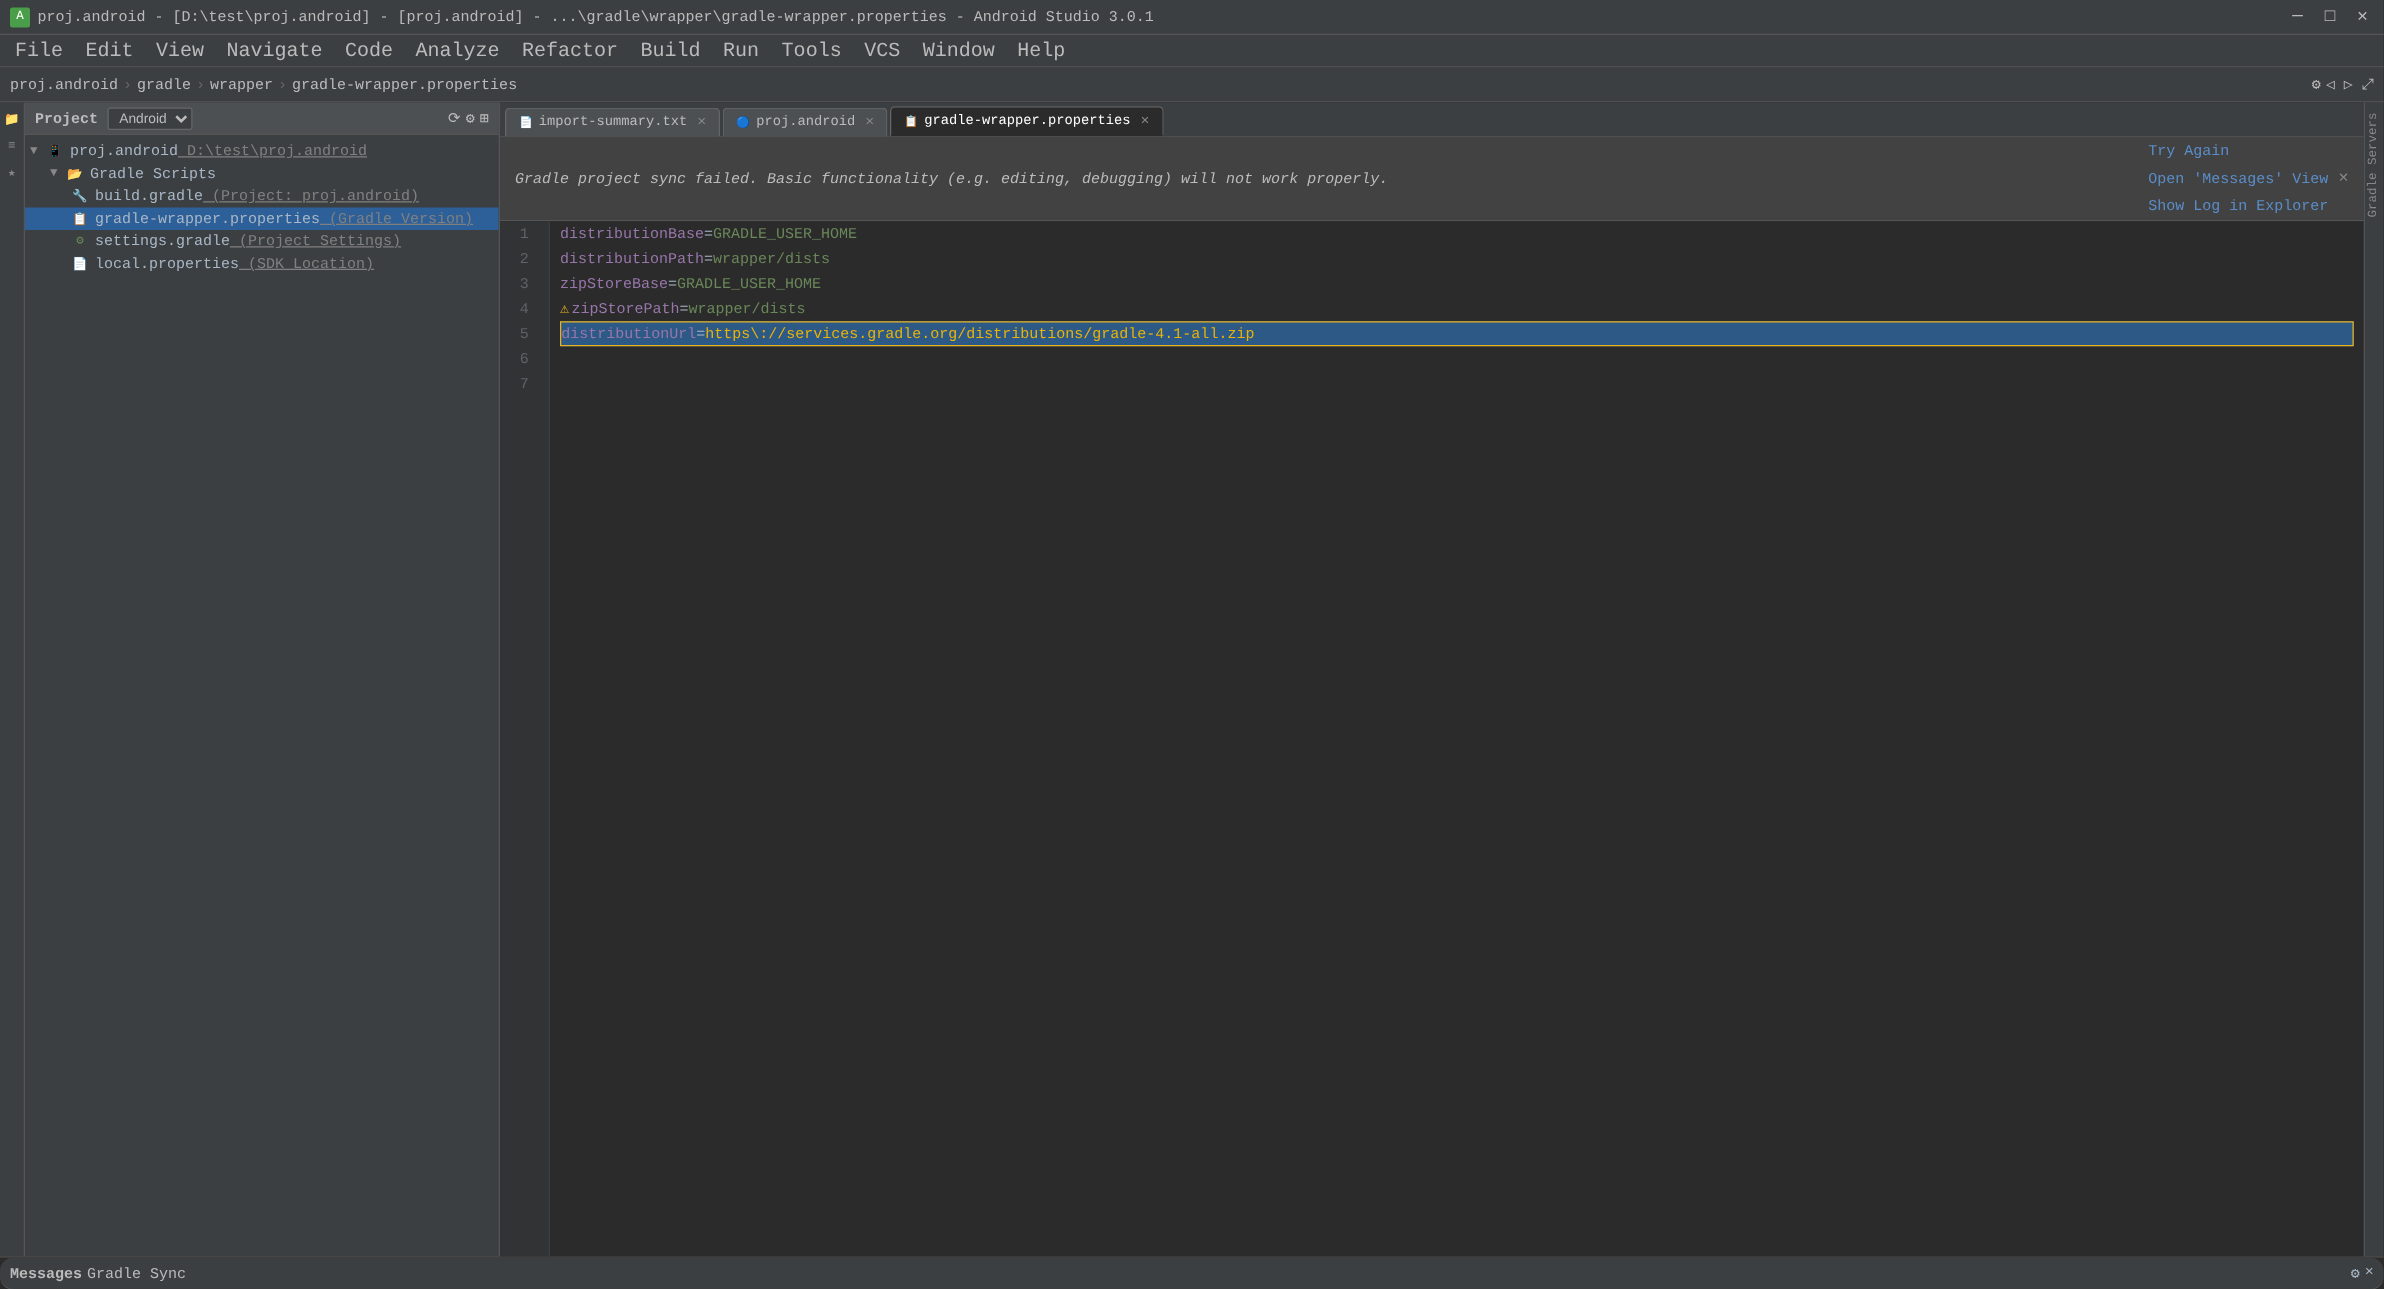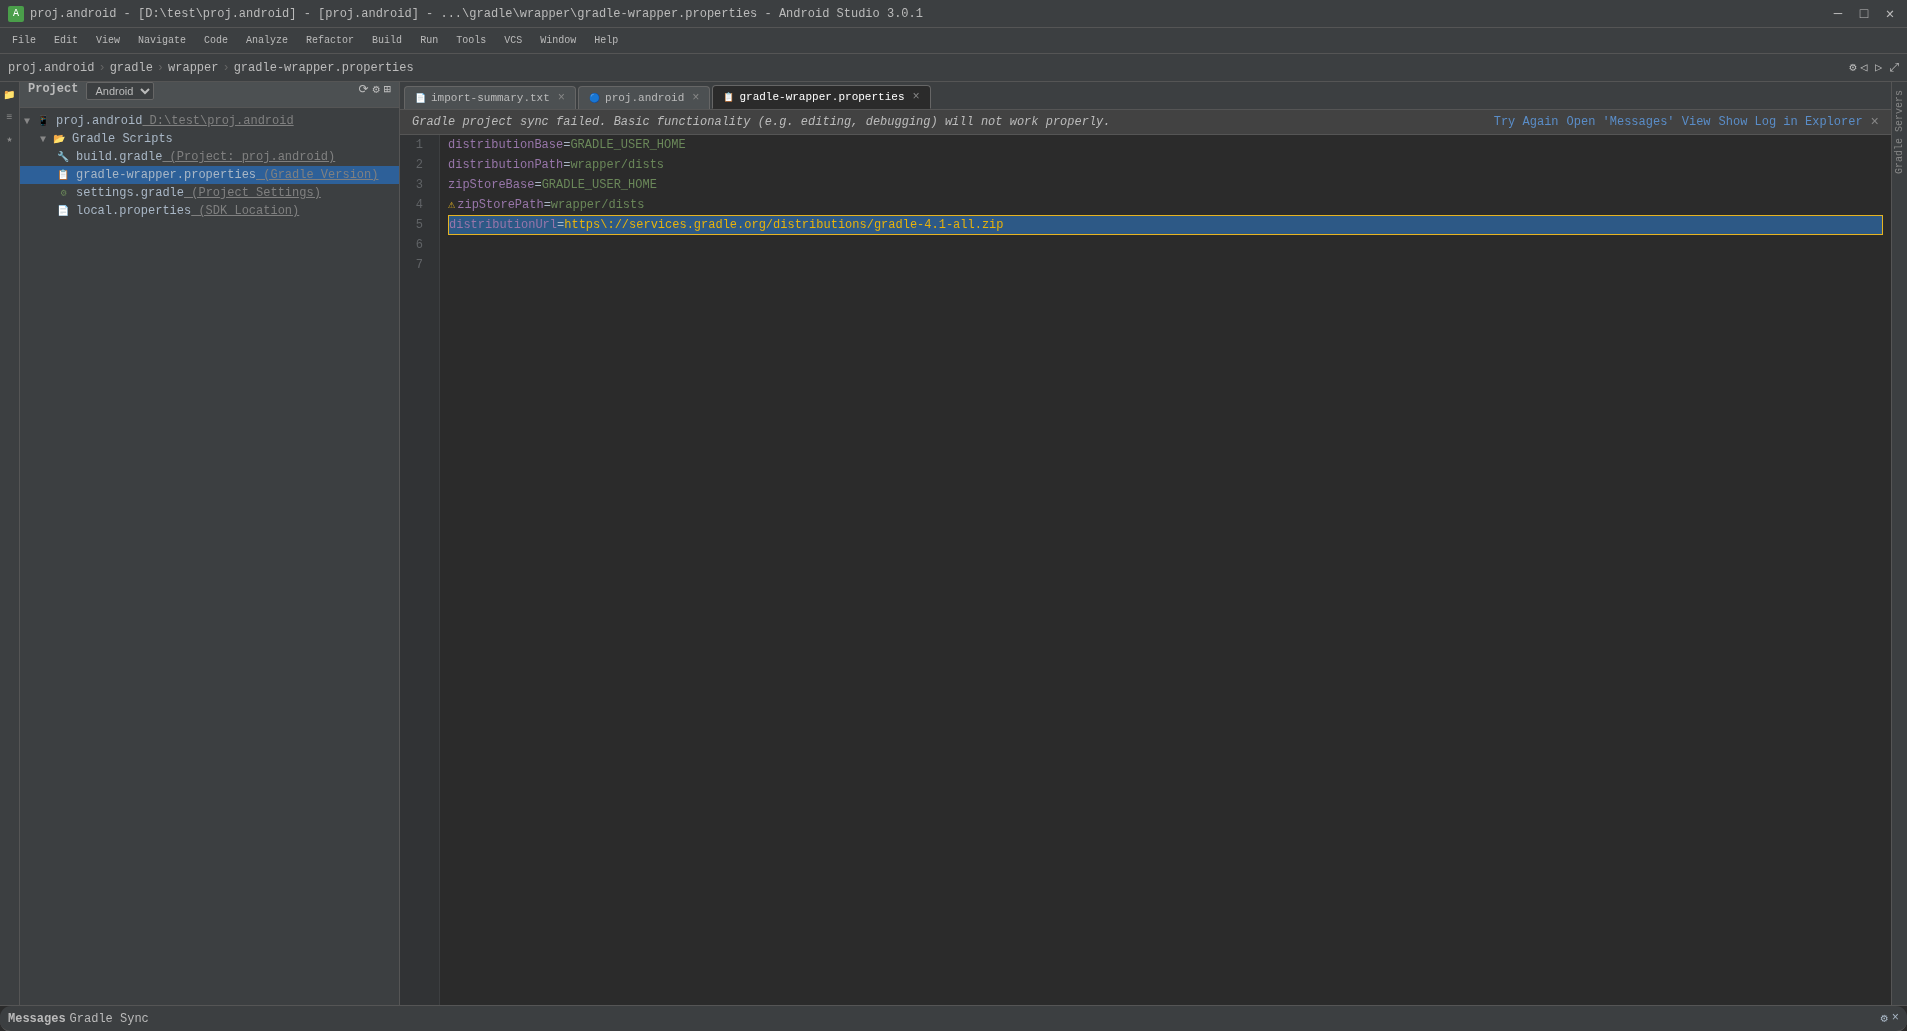--- a/index.html
+++ b/index.html
@@ -64,21 +64,21 @@
       display: flex;
       align-items: center;
       padding: 0 4px;
       border-bottom: 1px solid #555;
       gap: 2px;
     }
     .menu-item {
       padding: 2px 8px;
       cursor: pointer;
       color: #bbb;
-      font-size: 10px;
+      font-size: 16px;
       border-radius: 2px;
     }
 
     
     .breadcrumb-bar {
       background: #3c3f41;
       height: 28px;
       display: flex;
       align-items: center;
       padding: 0 8px;
@@ -128,21 +128,21 @@
       width: 380px;
       background: #3c3f41;
       border-right: 1px solid #555;
       display: flex;
       flex-direction: column;
     }
     .panel-header {
       height: 26px;
       background: #4c5052;
       display: flex;
-      align-items: flex-start;
+      align-items: center;
       padding: 0 8px;
       font-size: 12px;
       color: #bbb;
       border-bottom: 1px solid #555;
       gap: 8px;
     }
     .panel-header-title { font-weight: bold; }
     .panel-dropdown {
       background: #3c3f41;
       border: 1px solid #666;
@@ -257,20 +257,21 @@
       display: flex;
       align-items: center;
       gap: 8px;
       font-size: 12px;
       color: #bbb;
     }
     .notification-text { flex: 1; font-style: italic; }
     .notification-actions {
       display: flex;
       gap: 8px;
+      flex-direction: column;
     }
     .notification-link {
       color: #5a8dc8;
       cursor: pointer;
       text-decoration: none;
     }
     .notification-close {
       color: #888;
       cursor: pointer;
       font-size: 14px;

